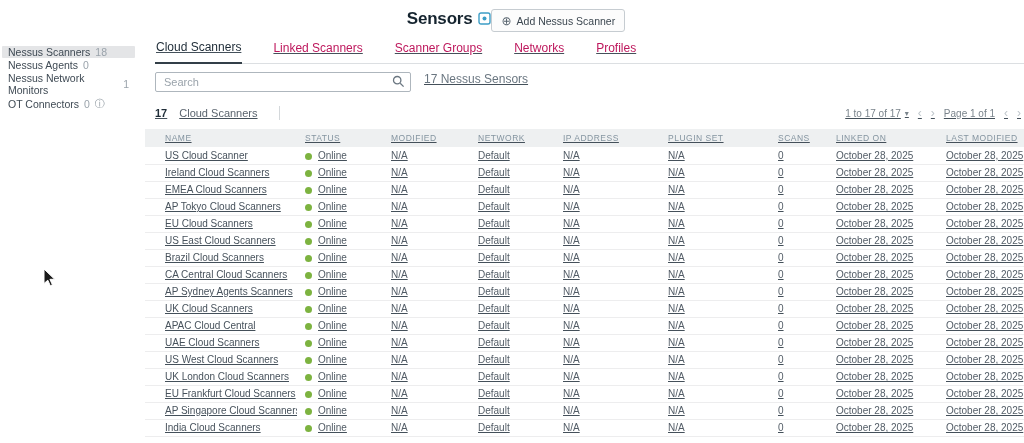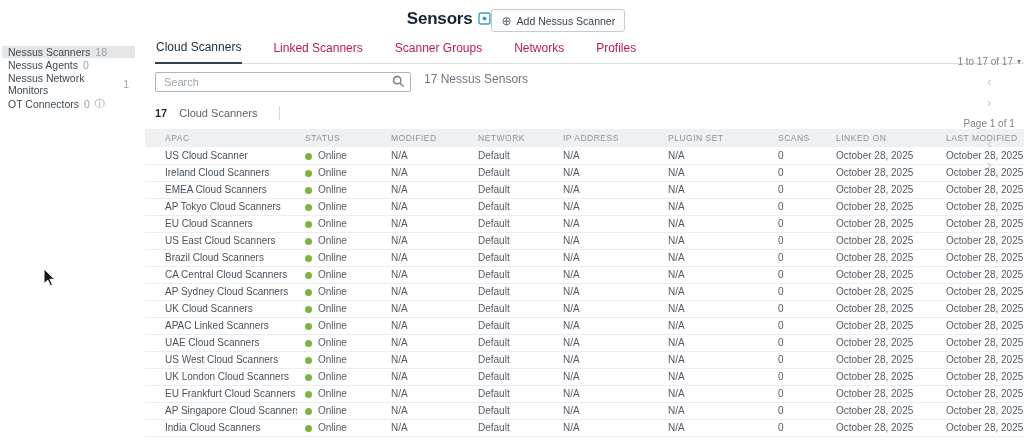--- a/index.html
+++ b/index.html
@@ -29,41 +29,41 @@
   .sidebar { width:145px; flex:0 0 145px; padding:8px 10px 0 2px; }
   .side-item {
     display:flex; align-items:center; gap:5px;
     font-size:10.5px; color:#3f4a54;
     padding:0 6px; margin-bottom:1px; cursor:pointer; border-radius:1px;
   }
   .side-item.active { background:#e4e5e7; }
   .side-item .count { color:#9aa3ab; }
   .side-item .info { color:#8a949c; font-size:10px; }
   
-  .main { flex:1; min-width:0; }
+  .main { flex:1; min-width:0;text-decoration:underline; }
   .tabs { display:flex; align-items:flex-end; gap:30px; border-bottom:1px solid #dcdfe2; margin-left:10px; height:26px; }
   .tab { font-size:12px; color:#be185d; padding:0 1px 8px; cursor:pointer; white-space:nowrap; }
   .tab.active { color:#1d2b36; border-bottom:2px solid #333f48; margin-bottom:-1px; font-weight:normal; }
   
   .search-row { display:flex; align-items:flex-start; margin:8px 0 0 10px; height:22px; }
   .search-box { position:relative; width:256px; }
   .search-box input {
     width:100%; height:20px; border:1px solid #aeb6bd; border-radius:2px;
     font-family:inherit; font-size:11px; color:#5a646e; padding:0 24px 0 8px; outline:none;
   }
   .search-box input::placeholder { color:#9aa3ab; }
   .search-mag { position:absolute; right:6px; top:3px; }
   .result-count { font-size:12px; color:#6a7680; margin-left:13px; }
   
   .summary-row { display:flex; align-items:center; justify-content:space-between; margin:10px 0 7px 10px; height:18px; }
   .summary { display:flex; align-items:center; gap:12px; font-size:11px; }
   .summary b { color:#1f2d38; font-weight:bold; }
   .summary .lbl { color:#5a646e; }
   .vdiv { display:inline-block; width:1px; height:14px; background:#d4d8db; margin-left:9px; }
-  .pagination { display:flex; align-items:center; gap:9px; font-size:10px; color:#7a848c; padding-right:3px; white-space:nowrap;flex-direction:column; }
+  .pagination { display:flex; align-items:center; gap:9px; font-size:10px; color:#7a848c; padding-right:3px; white-space:nowrap; }
   .pagination .caret { font-size:8px; color:#7a848c; }
   .pagination .chev { color:#bfc6cb; font-size:12px; line-height:1; cursor:default; }
   .range-dd { cursor:pointer; display:flex; gap:4px; align-items:center; }
   
   .table-wrap { width:879px; overflow:hidden; }
   table { width:879px; table-layout:fixed; border-collapse:collapse; }
   thead th {
     background:#eef0f1; color:#8494a0; font-size:8.5px; font-weight:normal;
     letter-spacing:0.5px; text-align:left; height:18px; padding:0 8px; white-space:nowrap;
   }
@@ -171,21 +171,21 @@
             <col style="width:87px">
           <col style="width:85px">
             <col style="width:105px">
             <col style="width:110px">
           <col style="width:58px">
             <col style="width:110px">
             <col style="width:86px">
         </colgroup>
         <thead>
           <tr>
-            <th>APAC</th>
+            <th>NAME</th>
             <th>STATUS</th>
             <th>MODIFIED</th>
             <th>NETWORK</th>
             <th>IP ADDRESS</th>
             <th>PLUGIN SET</th>
             <th>SCANS</th>
             <th>LINKED ON</th>
             <th>LAST MODIFIED</th>
           </tr>
         </thead>
@@ -272,21 +272,21 @@
               <td><span class="dot"></span>Online</td>
               <td>N/A</td>
               <td>Default</td>
               <td>N/A</td>
               <td>N/A</td>
               <td>0</td>
               <td>October 28, 2025</td>
               <td>October 28, 2025</td>
             </tr>
             <tr>
-              <td>AP Sydney Cloud Scanners</td>
+              <td>AP Sydney Agents Scanners</td>
               <td><span class="dot"></span>Online</td>
               <td>N/A</td>
               <td>Default</td>
               <td>N/A</td>
               <td>N/A</td>
               <td>0</td>
               <td>October 28, 2025</td>
               <td>October 28, 2025</td>
             </tr>
             <tr>
@@ -294,21 +294,21 @@
               <td><span class="dot"></span>Online</td>
               <td>N/A</td>
               <td>Default</td>
               <td>N/A</td>
               <td>N/A</td>
               <td>0</td>
               <td>October 28, 2025</td>
               <td>October 28, 2025</td>
             </tr>
             <tr>
-              <td>APAC Linked Scanners</td>
+              <td>APAC Cloud Central</td>
               <td><span class="dot"></span>Online</td>
               <td>N/A</td>
               <td>Default</td>
               <td>N/A</td>
               <td>N/A</td>
               <td>0</td>
               <td>October 28, 2025</td>
               <td>October 28, 2025</td>
             </tr>
             <tr>

